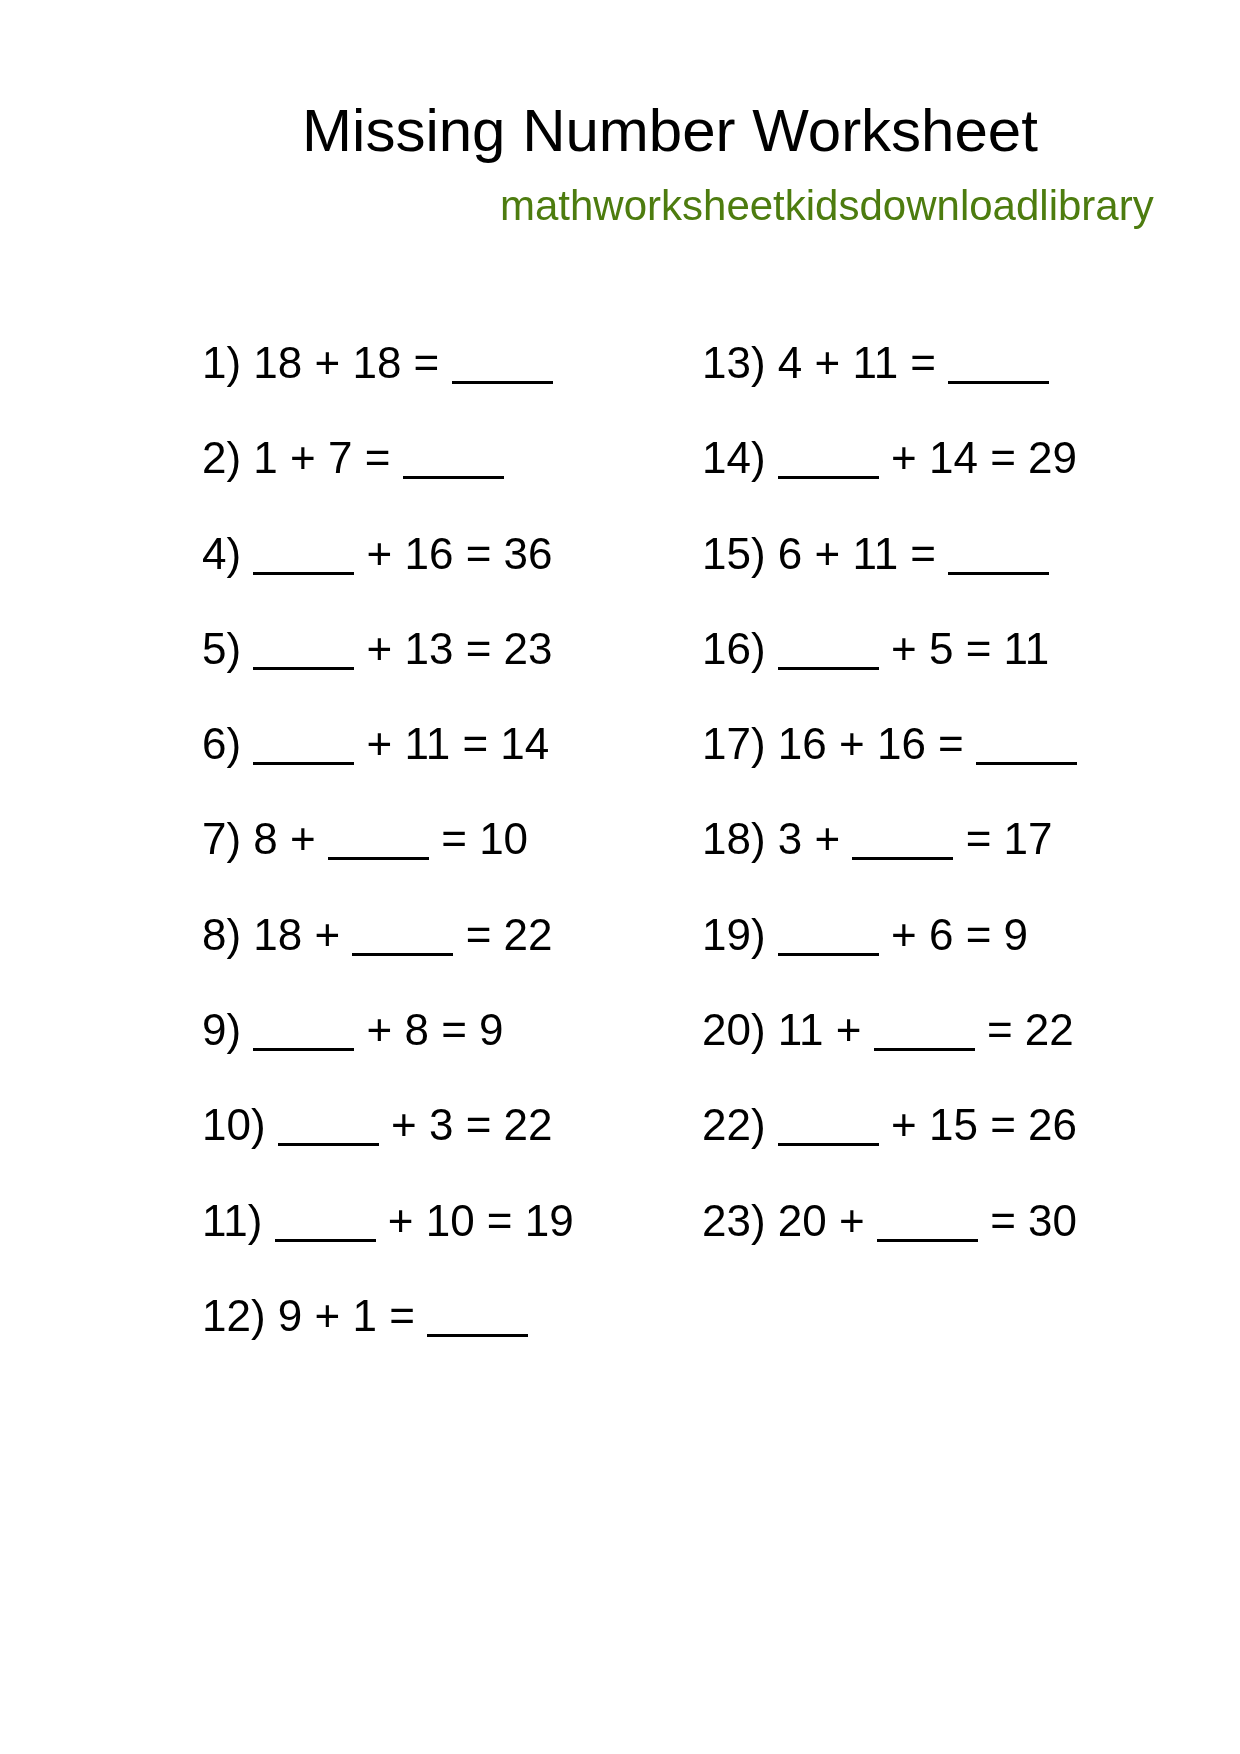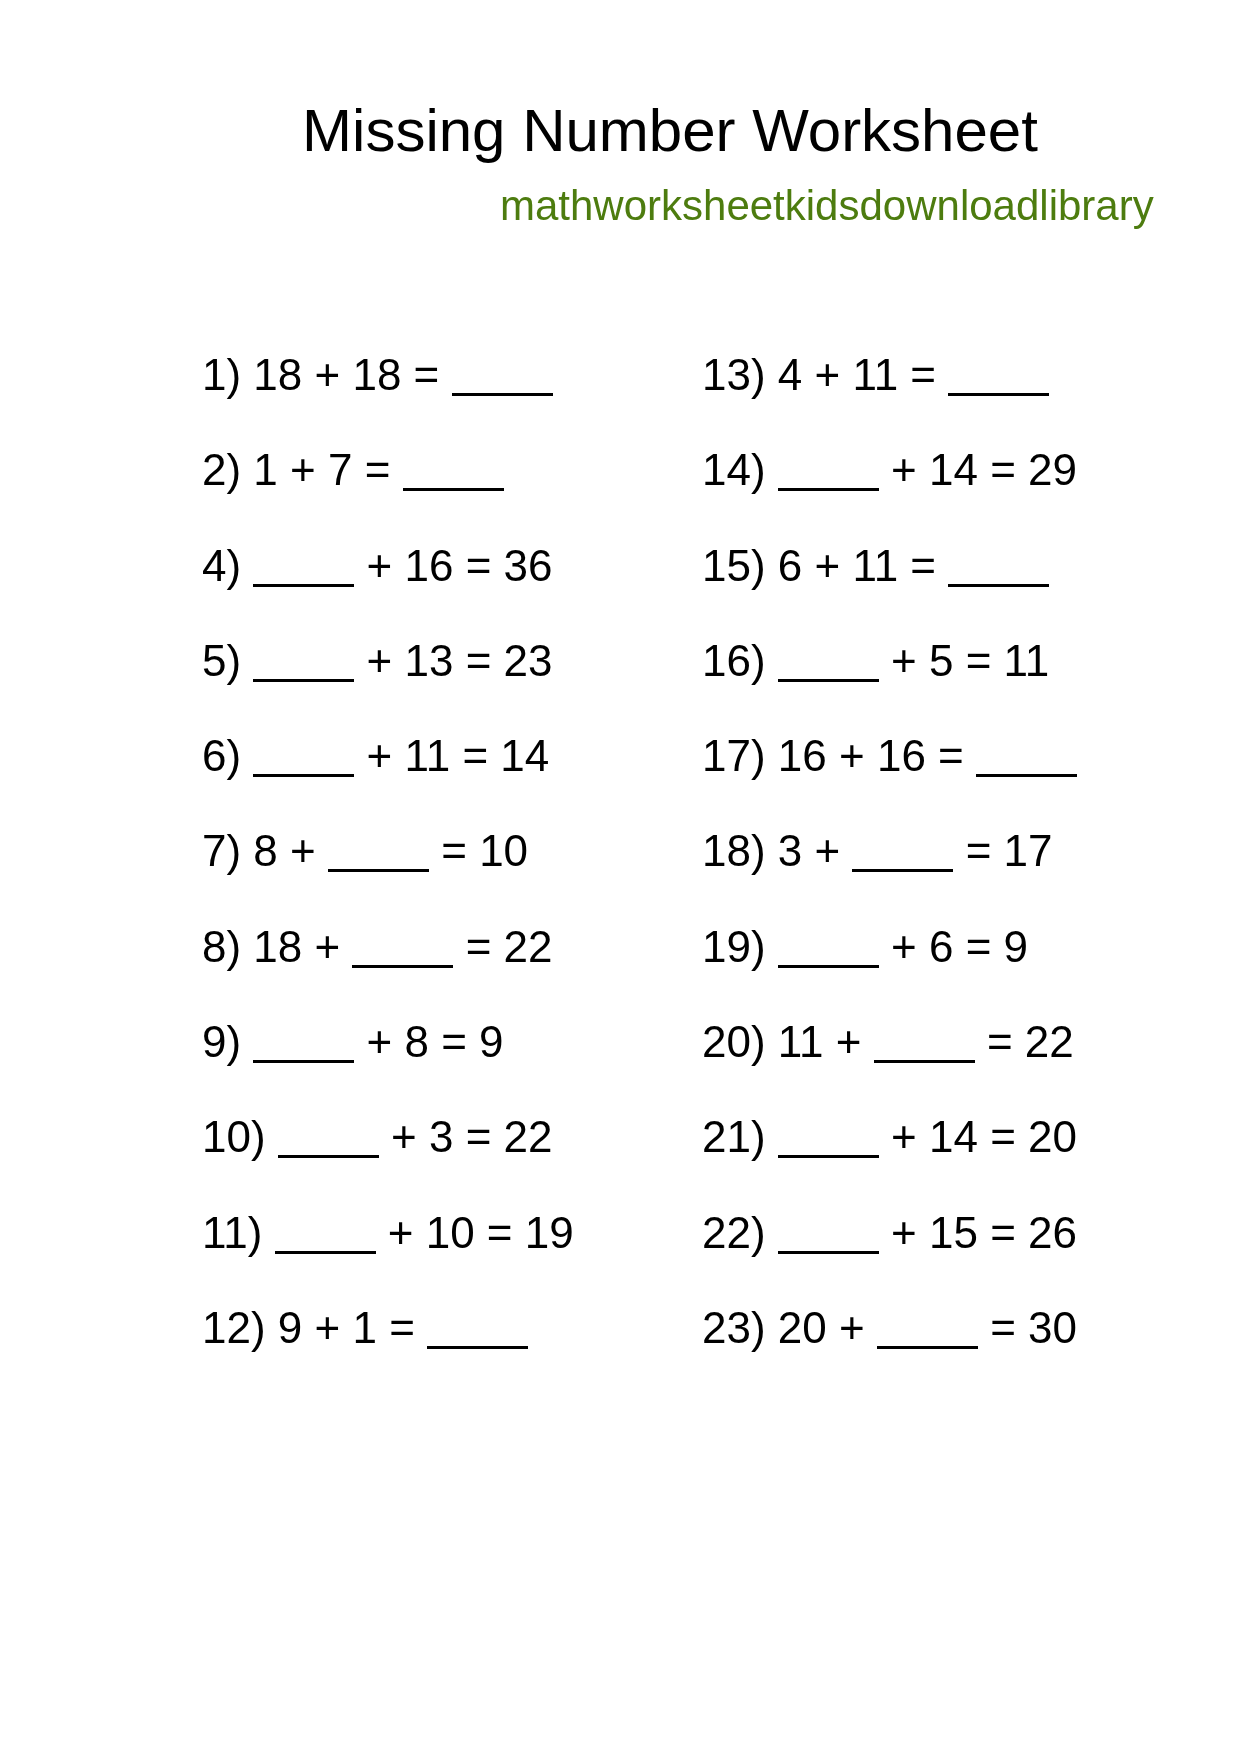--- a/index.html
+++ b/index.html
@@ -31,21 +31,21 @@
       position: absolute;
       left: 500px;
       top: 181px;
       font-size: 42px;
       line-height: 50px;
       color: #4d7c0f;
       white-space: nowrap;
     }
     .column {
       position: absolute;
-      top: 348px;
+      top: 336px;
     }
     .column.left { left: 202px; }
     .column.right { left: 702px; }
     .problem {
       height: 95.3px;
       font-size: 44px;
       line-height: 54px;
       white-space: nowrap;
     }
     .problem span { white-space: pre; }
@@ -79,16 +79,15 @@
 
 <div class="column right">
   <div class="problem"><span>13)</span><span> </span><span>4 + 11 = </span><span class="blank"></span><span></span></div>
   <div class="problem"><span>14)</span><span> </span><span></span><span class="blank"></span><span> + 14 = 29</span></div>
   <div class="problem"><span>15)</span><span> </span><span>6 + 11 = </span><span class="blank"></span><span></span></div>
   <div class="problem"><span>16)</span><span> </span><span></span><span class="blank"></span><span> + 5 = 11</span></div>
   <div class="problem"><span>17)</span><span> </span><span>16 + 16 = </span><span class="blank"></span><span></span></div>
   <div class="problem"><span>18)</span><span> </span><span>3 + </span><span class="blank"></span><span> = 17</span></div>
   <div class="problem"><span>19)</span><span> </span><span></span><span class="blank"></span><span> + 6 = 9</span></div>
   <div class="problem"><span>20)</span><span> </span><span>11 + </span><span class="blank"></span><span> = 22</span></div>
-  <div class="problem"><span>21)</span><span> </span><span></span><span class="blank"></span><span> + 14 = 20</span></div>
   <div class="problem"><span>22)</span><span> </span><span></span><span class="blank"></span><span> + 15 = 26</span></div>
   <div class="problem"><span>23)</span><span> </span><span>20 + </span><span class="blank"></span><span> = 30</span></div>
 </div>
 
 </body></html>

